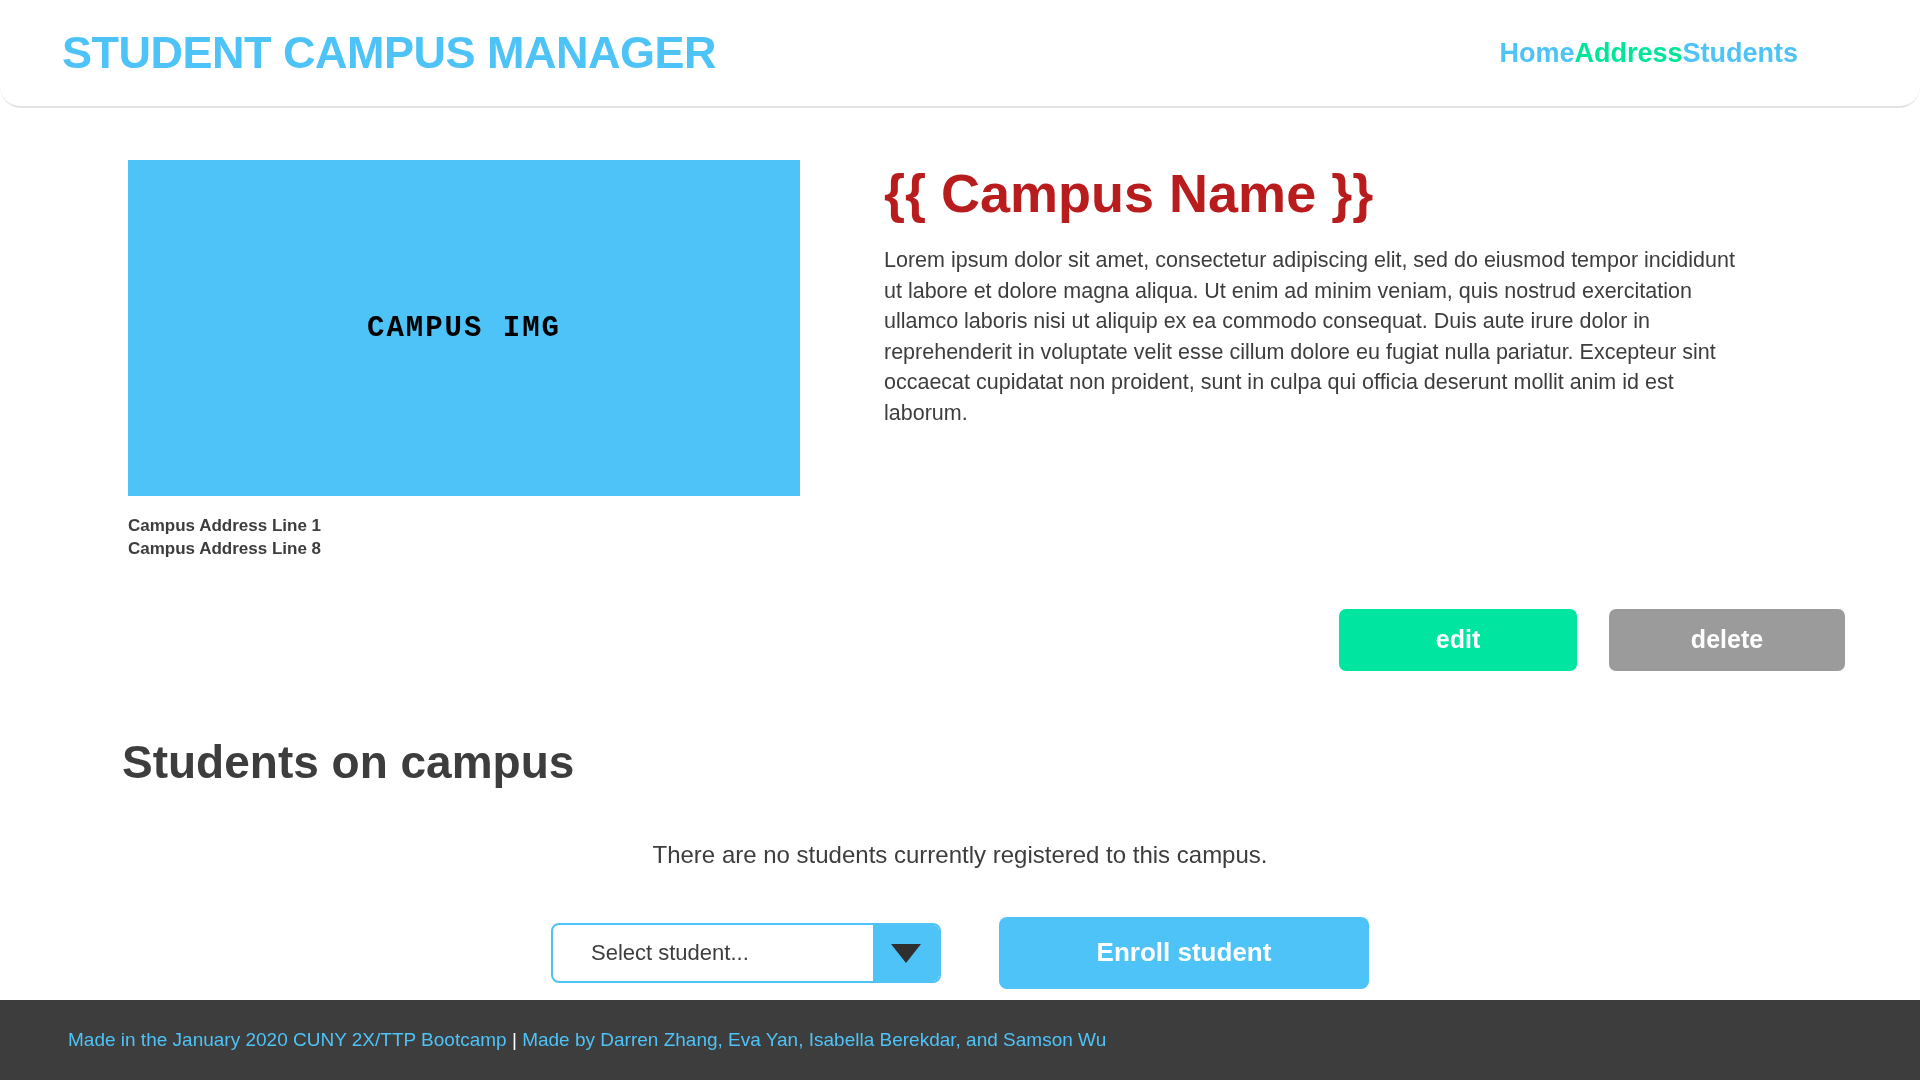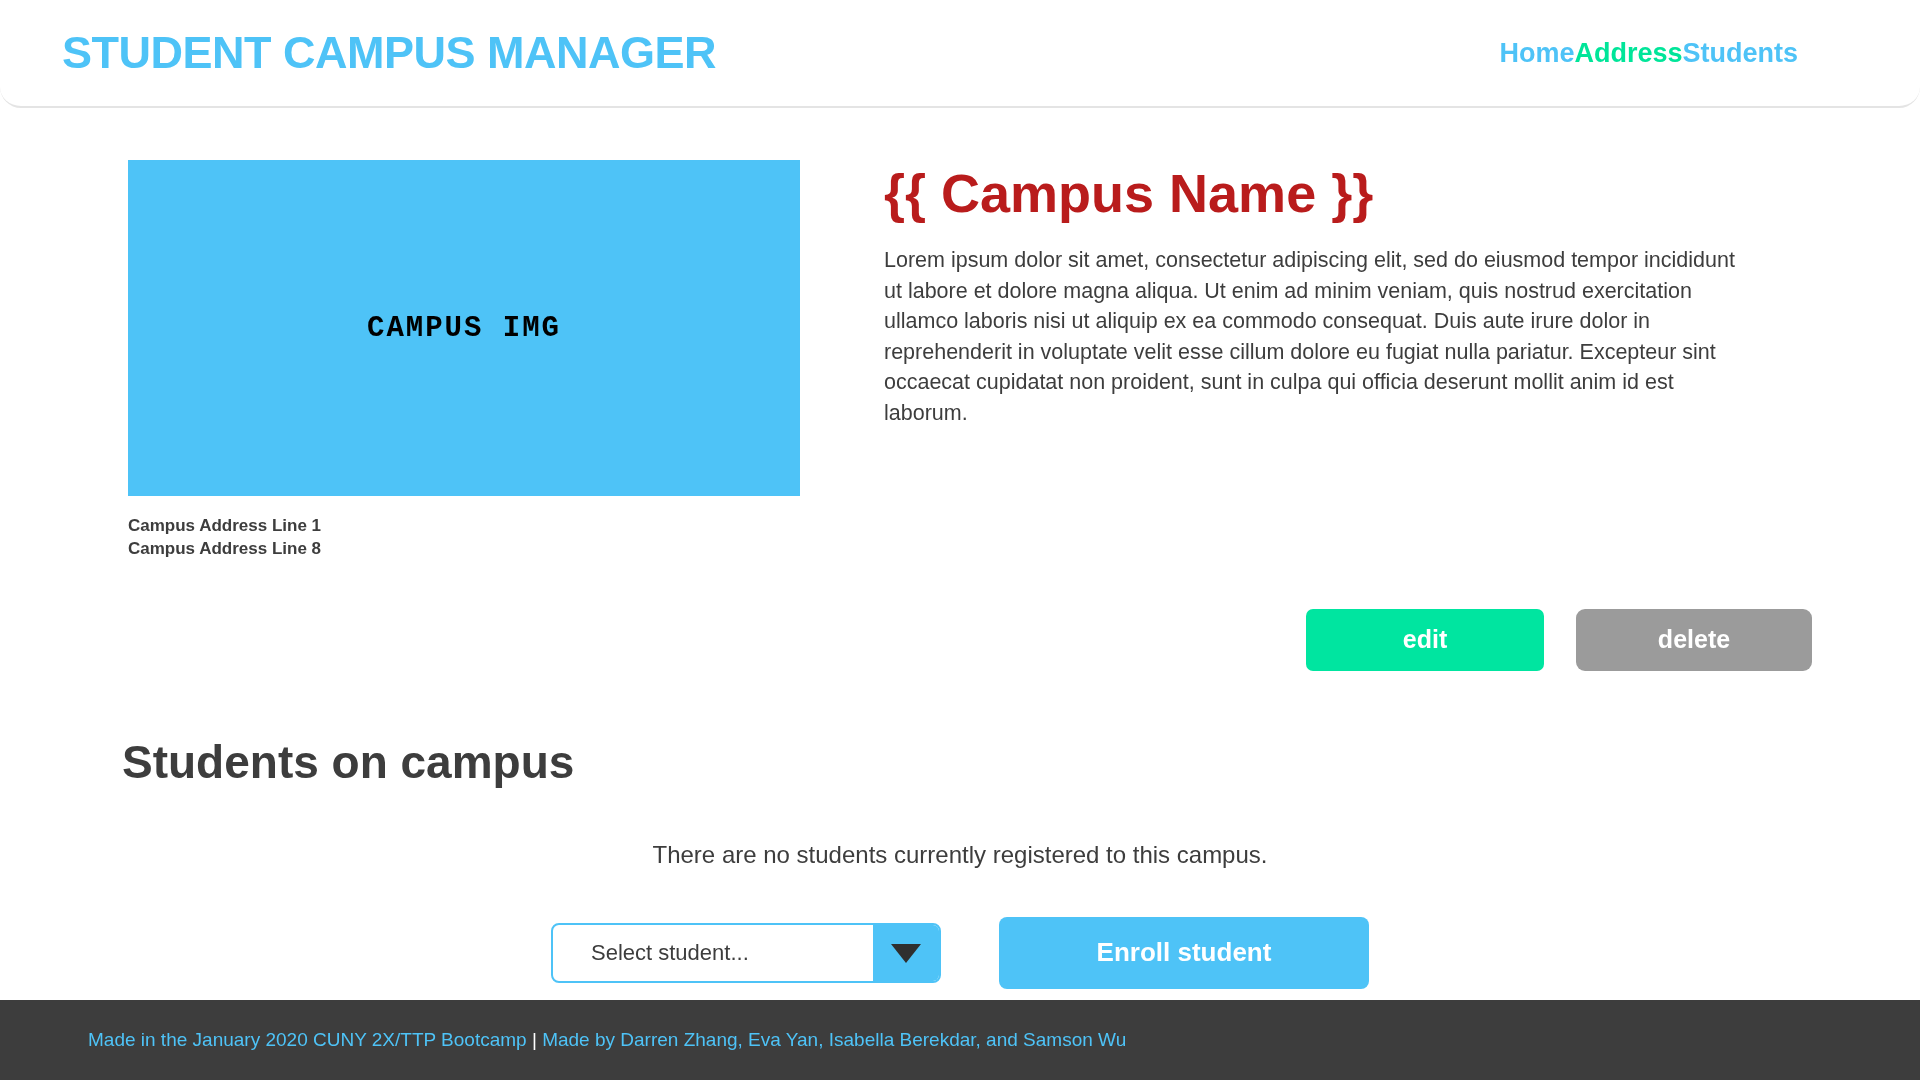--- a/index.html
+++ b/index.html
@@ -106,41 +106,40 @@
     line-height: 1.42;
     max-width: 860px;
     margin: 0;
   }
 
   .action-row {
     display: flex;
     justify-content: flex-end;
     gap: 32px;
     margin-top: 48px;
-    padding-right: 108px;
+    padding-right: 75px;
   }
   .btn {
     border: none;
     border-radius: 7px;
     font-size: 25px;
     font-weight: bold;
     color: #ffffff;
     cursor: pointer;
     font-family: "Liberation Sans", sans-serif;
   }
   .btn-edit {
     background: #00e5a0;
     width: 238px;
     height: 62px;
   }
   .btn-delete {
     background: #9b9b9b;
     width: 236px;
     height: 62px;
-    border-radius: 9px;
   }
 
   .students-heading {
     font-size: 46px;
     font-weight: bold;
     color: #3d3d3d;
     margin: 64px 0 0 122px;
   }
 
   .no-students {
@@ -197,21 +196,21 @@
     font-family: "Liberation Sans", sans-serif;
   }
 
   
   .footer {
     flex: 0 0 80px;
     height: 80px;
     background: #3d3d3d;
     display: flex;
     align-items: center;
-    padding-left: 88px;
+    padding-left: 68px;
   }
   .footer-text {
     font-size: 19px;
     color: #4ec3f7;
   }
   .footer-sep { color: #ffffff; }
   .footer-link { color: #4ec3f7; text-decoration: none; cursor: pointer; }
 </style>
 </head>
 <body>

